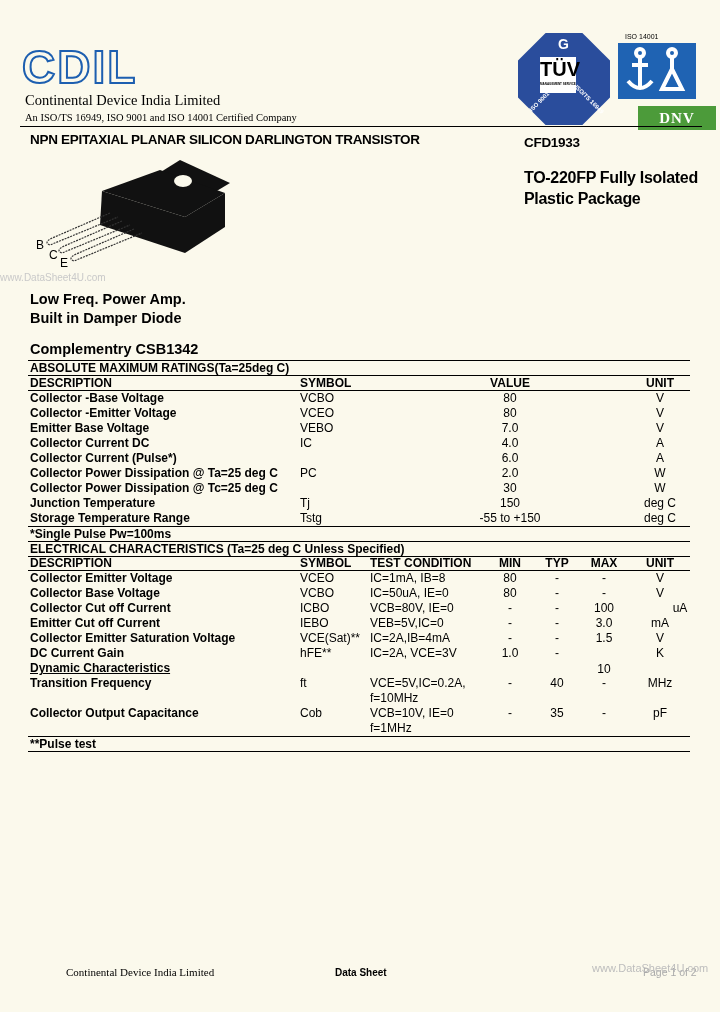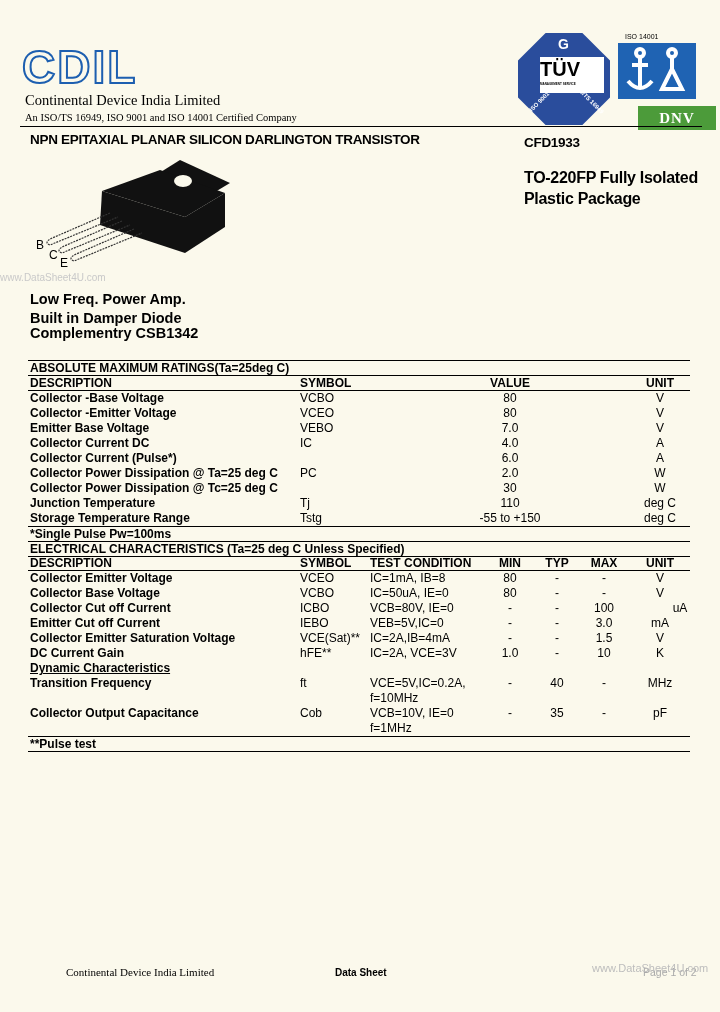--- a/index.html
+++ b/index.html
@@ -35,21 +35,21 @@
 </style>
 </head>
 <body>
 
 <div class="abs logo-text" style="left:22px; top:44px;">CDIL</div>
 <div class="abs serif company" style="left:25px; top:92px;">Continental Device India Limited</div>
 <div class="abs serif certline" style="left:25px; top:112px;">An ISO/TS 16949,  ISO 9001 and ISO 14001 Certified Company</div>
 
 <div class="abs" style="left:518px; top:33px; width:92px; height:92px;">
   <div class="tuv-oct"></div>
-  <div class="abs" style="left:22px; top:24px; width:64px; height:36px; background:#fff; ">
+  <div class="abs" style="left:22px; top:24px; width:36px; height:36px; background:#fff; text-align:center;">
     <div style="font-weight:bold; font-size:20px; line-height:24px; color:#000;">TÜV</div>
     <div style="font-size:3px; line-height:6px; font-weight:bold;">MANAGEMENT SERVICE</div>
   </div>
   <div class="abs" style="left:40px; top:3px; color:#fff; font-weight:bold; font-size:14px;">G</div>
   <div class="abs" style="left:8px; top:64px; width:30px; color:#fff; font-size:6px; font-weight:bold; transform:rotate(-45deg);">ISO 9001</div>
   <div class="abs" style="left:52px; top:64px; width:40px; color:#fff; font-size:6px; font-weight:bold; transform:rotate(45deg);">ISO/TS 16949</div>
 </div>
 
 <div class="abs" style="left:625px; top:33px; font-size:7px; color:#000;">ISO 14001</div>
 <div class="abs dnv-top" style="left:618px; top:43px;">
@@ -88,21 +88,21 @@
     <path d="M104 74 L44 100 Q38 104 44 106 L112 78"></path>
   </g>
 </svg>
 <div class="abs" style="left:36px; top:238px; font-size:12px;">B</div>
 <div class="abs" style="left:49px; top:248px; font-size:12px;">C</div>
 <div class="abs" style="left:60px; top:256px; font-size:12px;">E</div>
 <div class="abs watermark" style="left:0px; top:272px;">www.DataSheet4U.com</div>
 
 <div class="abs features" style="left:30px; top:290px;">Low Freq. Power Amp.</div>
 <div class="abs features" style="left:30px; top:309px;">Built  in  Damper Diode</div>
-<div class="abs features" style="left:30px; top:324px;">Complementry  CSB1342</div>
+<div class="abs features" style="left:30px; top:340px;">Complementry  CSB1342</div>
 
 <div class="hr" style="left:28px; top:360px; width:662px;"></div>
 <div class="row b" style="top:361px;">
     <span style="left:2px;">ABSOLUTE MAXIMUM RATINGS(Ta=25deg C)</span>
   </div>
 <div class="hr" style="left:28px; top:375px; width:662px;"></div>
 <div class="row b" style="top:376px;">
   <span style="left:2px;">DESCRIPTION</span>
   <span style="left:272px;">SYMBOL</span>
   <span class="c" style="left:482px;">VALUE</span>
@@ -148,21 +148,21 @@
 </div>
 <div class="row" style="top:481px;">
   <span class="b" style="left:2px;">Collector Power Dissipation @ Tc=25 deg C</span>
   <span style="left:272px;"></span>
   <span class="c" style="left:482px;">30</span>
   <span class="c" style="left:632px;">W</span>
 </div>
 <div class="row" style="top:496px;">
   <span class="b" style="left:2px;">Junction Temperature</span>
   <span style="left:272px;">Tj</span>
-  <span class="c" style="left:482px;">110</span>
+  <span class="c" style="left:482px;">150</span>
   <span class="c" style="left:632px;">deg C</span>
 </div>
 <div class="row" style="top:511px;">
   <span class="b" style="left:2px;">Storage Temperature Range</span>
   <span style="left:272px;">Tstg</span>
   <span class="c" style="left:482px;">-55 to +150</span>
   <span class="c" style="left:632px;">deg C</span>
 </div>
 <div class="hr" style="left:28px; top:526px; width:662px;"></div>
 <div class="row b" style="top:527px;">
@@ -229,21 +229,21 @@
   <span class="c" style="left:529px;">-</span>
   <span class="c" style="left:576px;">1.5</span>
   <span class="c" style="left:632px;">V</span>
 </div>
 <div class="row" style="top:646px;">
   <span class="b" style="left:2px;">DC Current Gain</span>
   <span style="left:272px;">hFE**</span>
   <span style="left:342px;">IC=2A, VCE=3V</span>
   <span class="c" style="left:482px;">1.0</span>
   <span class="c" style="left:529px;">-</span>
-  <span class="c" style="left:576px;">10</span>
+  <span class="c" style="left:576px;margin-top:16px;">10</span>
   <span class="c" style="left:632px;">K</span>
 </div>
 
 <div class="row b" style="top:661px;">
   <span style="left:2px; text-decoration:underline;">Dynamic Characteristics</span>
 </div>
 
 <div class="row" style="top:676px;">
   <span class="b" style="left:2px;">Transition Frequency</span>
   <span style="left:272px;">ft</span>

